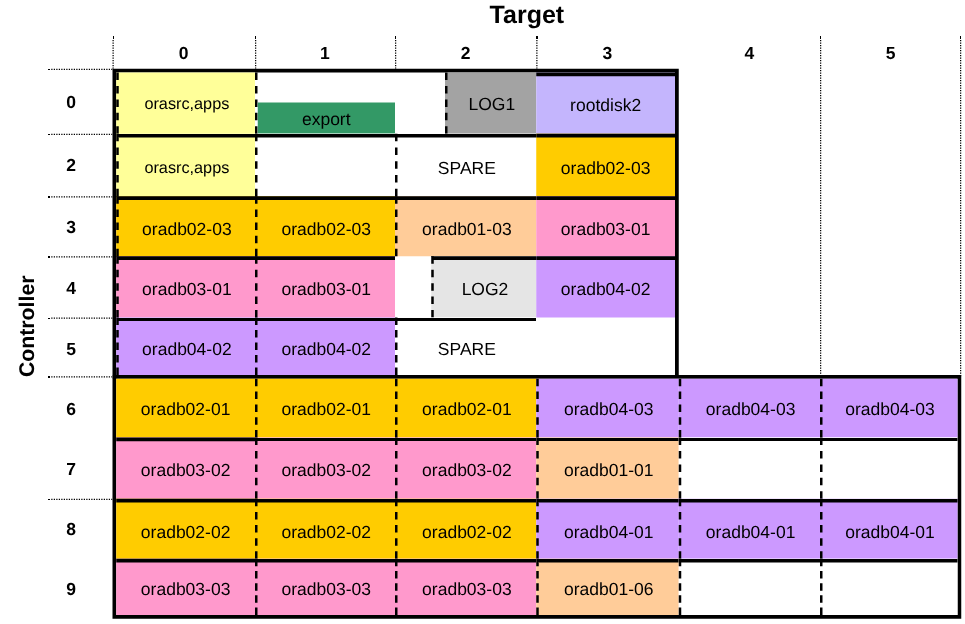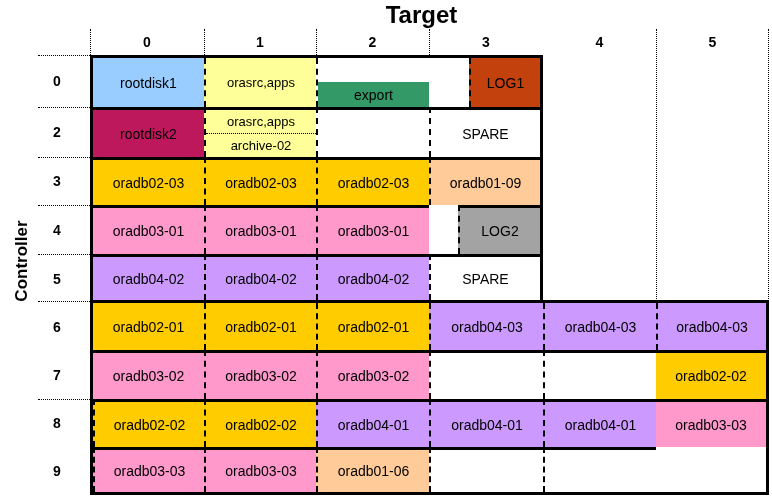--- a/index.html
+++ b/index.html
@@ -2,21 +2,21 @@
 <html><head>
 <meta charset="utf-8">
 <style>
   html,body { margin:0; padding:0; background:#fff; }
   .stage {
     position:relative; width:772px; height:499px; background:#ffffff;
     font-family:"Liberation Sans", sans-serif; color:#000; overflow:hidden;
   }
   .target-title {
     position:absolute; left:82px; top:1px; width:679px; text-align:center;
-    font-weight:bold; font-size:24px;
+    font-weight:bold; font-size:20px;
   }
   .controller-title {
     position:absolute; left:-37px; top:250px; width:118px; height:22px;
     line-height:22px; text-align:center; font-weight:bold; font-size:17px;
     transform:rotate(-90deg);
   }
   .col-header {
     position:absolute; top:29px; height:25px; display:flex; align-items:center;
     justify-content:center; font-weight:bold; font-size:14px;
   }
@@ -100,65 +100,64 @@
   <div class="hdot hd55"></div>
   <div class="hdot hd107"></div>
   <div class="hdot hd157"></div>
   <div class="hdot hd205"></div>
   <div class="hdot hd254"></div>
   <div class="hdot hd303"></div>
   <div class="hdot hd399"></div>
 
   <div class="gridA">
 
-    <div class="cell" style="background-color: rgb(153, 204, 255);">rootdisk1</div>
     <div class="cell bl split" style="background-color: rgb(255, 255, 153);">
       <div class="half">orasrc,apps</div>
     </div>
     <div class="cell bl export-host">
       <div class="export-block" style="background-color: rgb(51, 153, 102);">export</div>
     </div>
-    <div class="cell bl" style="background-color: #c2410c; margin-left: 40px;">LOG1</div>
+    <div class="cell bl" style="background-color: #a3a3a3; margin-left: 40px;">LOG1</div>
 
-    <div class="cell bt" style="background-color: #be185d;">rootdisk2</div>
+    <div class="cell bt" style="background-color: #c4b5fd;">rootdisk2</div>
     <div class="cell bt bl split" style="background-color: rgb(255, 255, 153);">
       <div class="half">orasrc,apps</div>
-      <div class="half dot-top">archive-02</div>
     </div>
     <div class="cell bt bl" style="background-color: rgb(255, 255, 255);"></div>
     <div class="cell bt bl" style="background-color: rgb(255, 255, 255);">SPARE</div>
 
     <div class="cell bt" style="background-color: rgb(255, 204, 0);">oradb02-03</div>
     <div class="cell bt bl" style="background-color: rgb(255, 204, 0);">oradb02-03</div>
     <div class="cell bt bl" style="background-color: rgb(255, 204, 0);">oradb02-03</div>
-    <div class="cell bt bl" style="background-color: rgb(255, 204, 153);">oradb01-09</div>
+    <div class="cell bt bl" style="background-color: rgb(255, 204, 153);">oradb01-03</div>
 
     <div class="cell bt" style="background-color: rgb(255, 153, 204);">oradb03-01</div>
     <div class="cell bt bl" style="background-color: rgb(255, 153, 204);">oradb03-01</div>
     <div class="cell bt bl" style="background-color: rgb(255, 153, 204);">oradb03-01</div>
-    <div class="cell bt bl" style="background-color: #a3a3a3; margin-left: 29px;">LOG2</div>
+    <div class="cell bt bl" style="background-color: #e5e5e5; margin-left: 29px;">LOG2</div>
 
     <div class="cell bt" style="background-color: rgb(204, 153, 255);">oradb04-02</div>
     <div class="cell bt bl" style="background-color: rgb(204, 153, 255);">oradb04-02</div>
     <div class="cell bt bl" style="background-color: rgb(204, 153, 255);">oradb04-02</div>
     <div class="cell bt bl" style="background-color: rgb(255, 255, 255);">SPARE</div>
   </div>
 
   <div class="gridB">
 
     <div class="cell" style="background-color: rgb(255, 204, 0);">oradb02-01</div>
     <div class="cell bl" style="background-color: rgb(255, 204, 0);">oradb02-01</div>
     <div class="cell bl" style="background-color: rgb(255, 204, 0);">oradb02-01</div>
     <div class="cell bl" style="background-color: rgb(204, 153, 255);">oradb04-03</div>
     <div class="cell bl" style="background-color: rgb(204, 153, 255);">oradb04-03</div>
     <div class="cell bl" style="background-color: rgb(204, 153, 255);">oradb04-03</div>
 
     <div class="cell bt" style="background-color: rgb(255, 153, 204);">oradb03-02</div>
     <div class="cell bt bl" style="background-color: rgb(255, 153, 204);">oradb03-02</div>
     <div class="cell bt bl" style="background-color: rgb(255, 153, 204);">oradb03-02</div>
+    <div class="cell bt bl" style="background-color: rgb(255, 204, 153);">oradb01-01</div>
     <div class="cell bt bl" style="background-color: rgb(255, 255, 255);"></div>
     <div class="cell bt bl" style="background-color: rgb(255, 255, 255);"></div>
 
     <div class="cell bt" style="background-color: rgb(255, 204, 0);">oradb02-02</div>
     <div class="cell bt bl" style="background-color: rgb(255, 204, 0);">oradb02-02</div>
     <div class="cell bt bl" style="background-color: rgb(255, 204, 0);">oradb02-02</div>
     <div class="cell bt bl" style="background-color: rgb(204, 153, 255);">oradb04-01</div>
     <div class="cell bt bl" style="background-color: rgb(204, 153, 255);">oradb04-01</div>
     <div class="cell bt bl" style="background-color: rgb(204, 153, 255);">oradb04-01</div>
 

